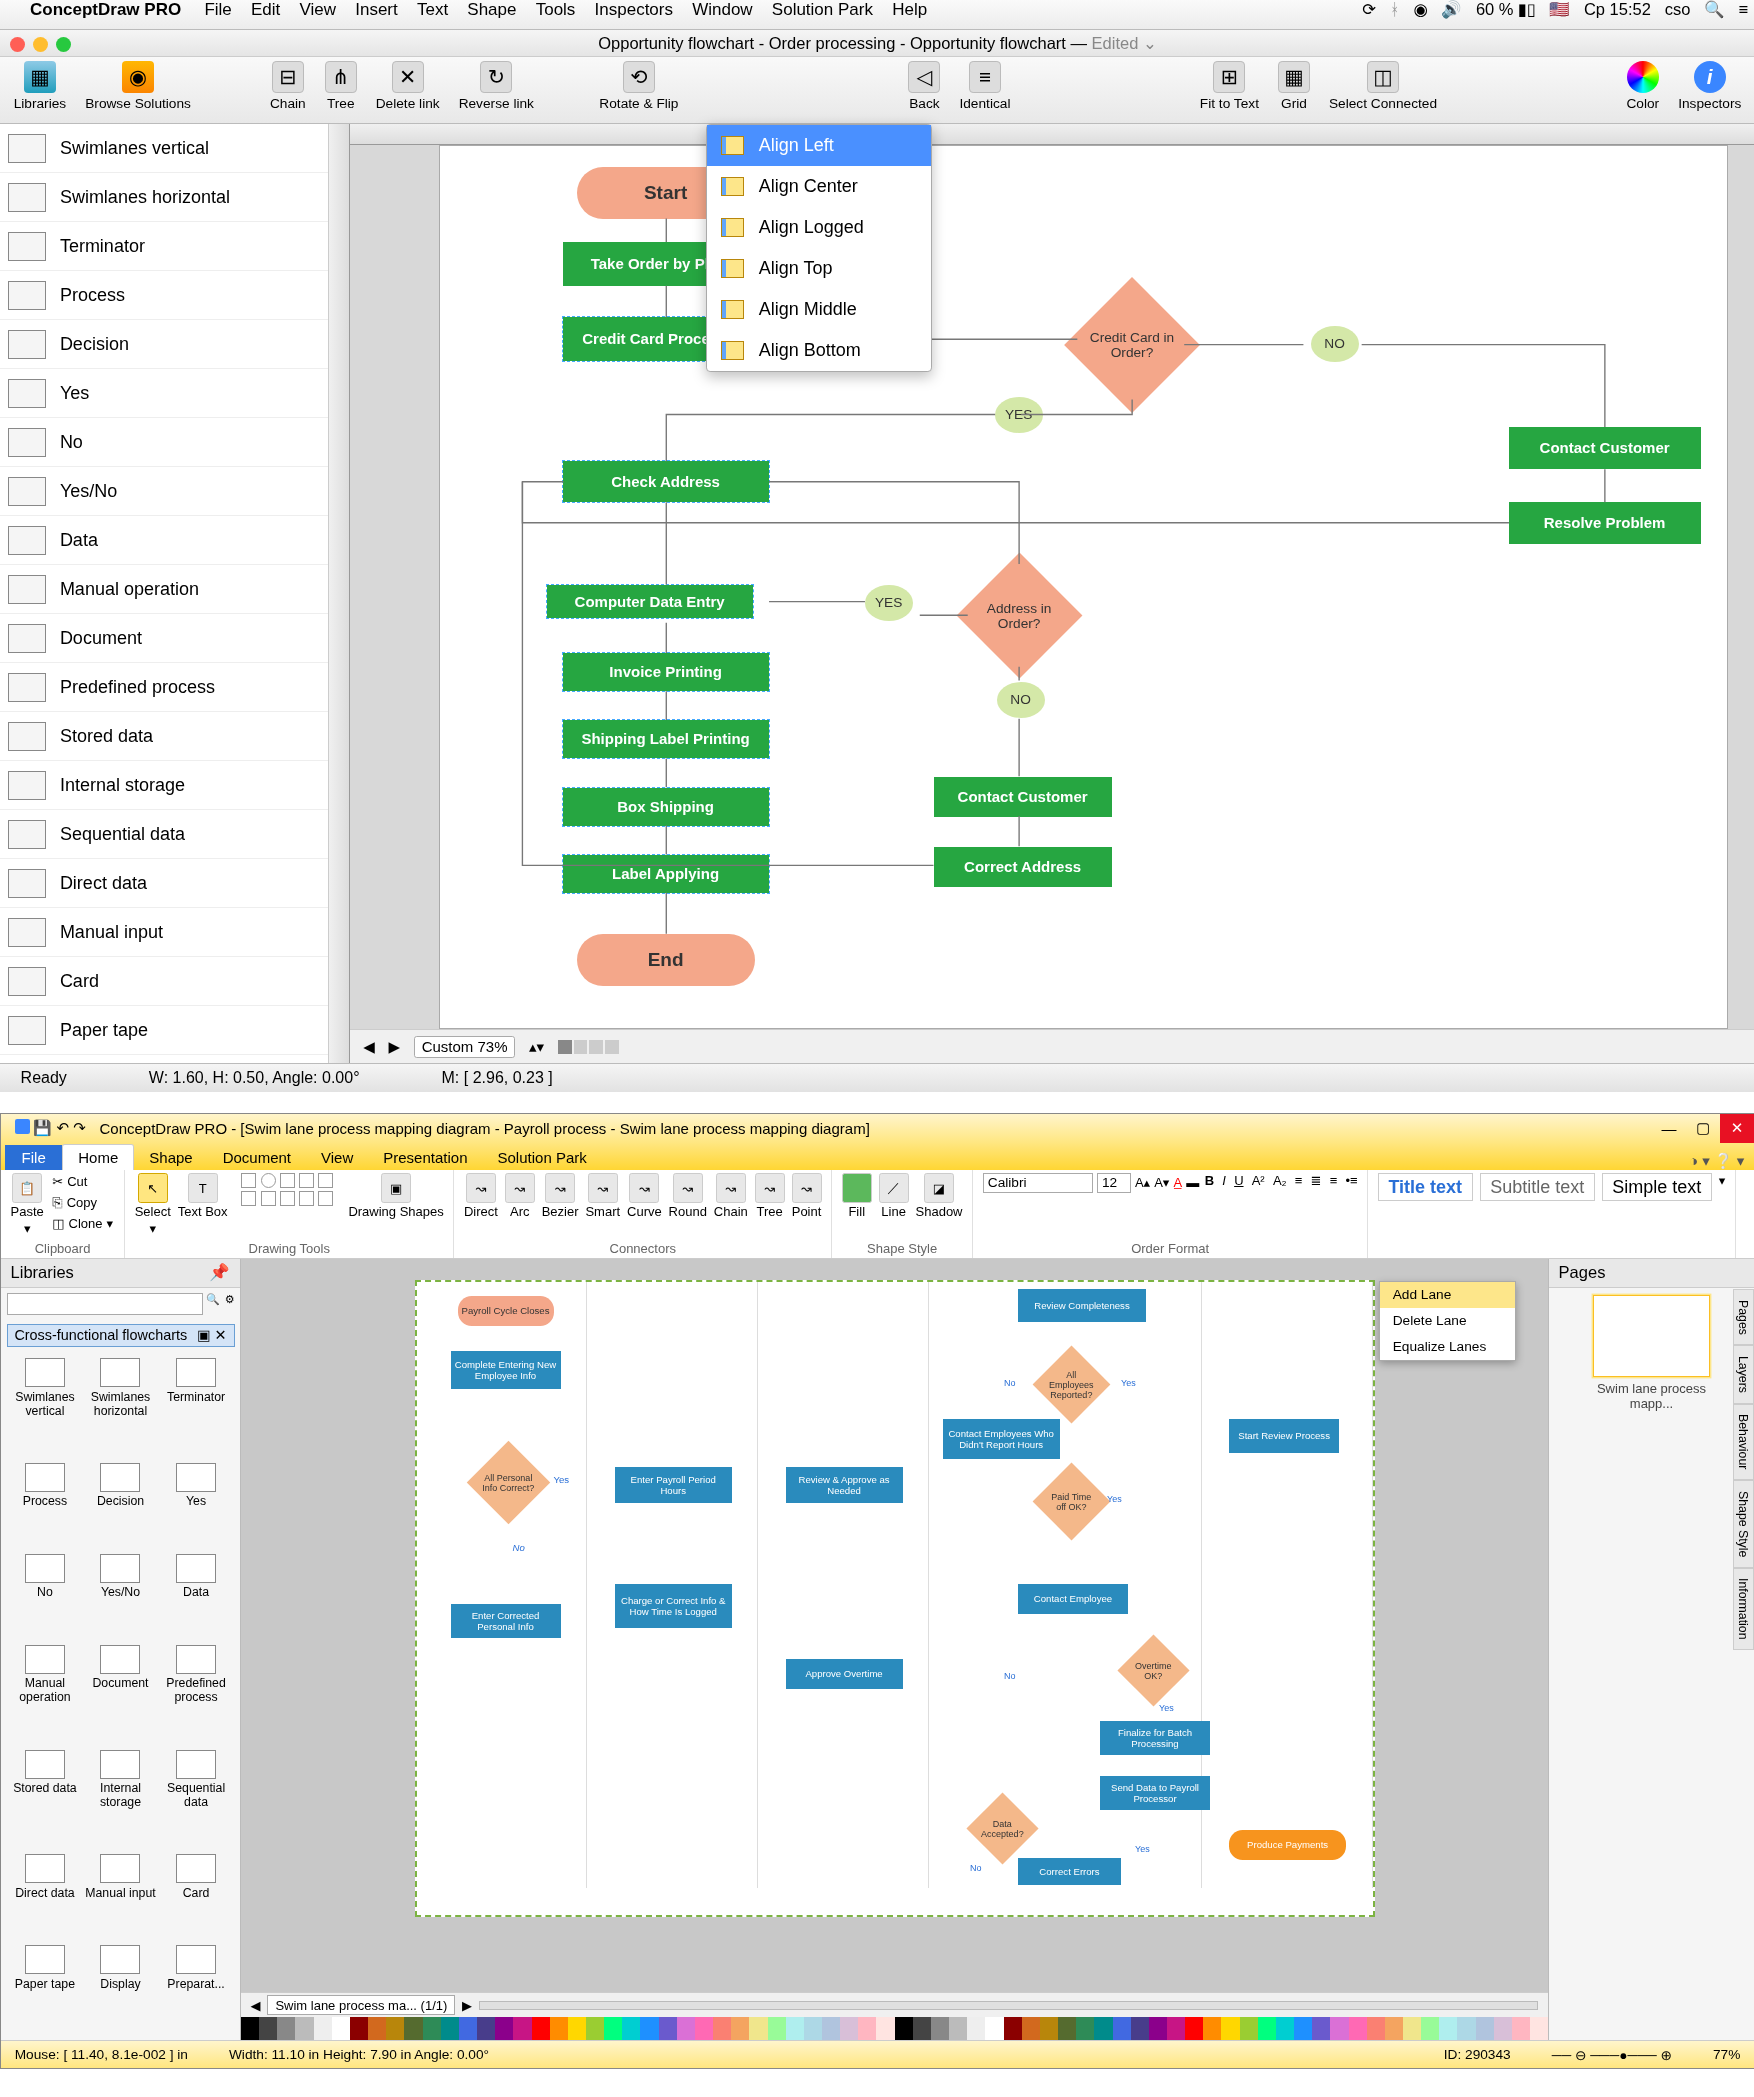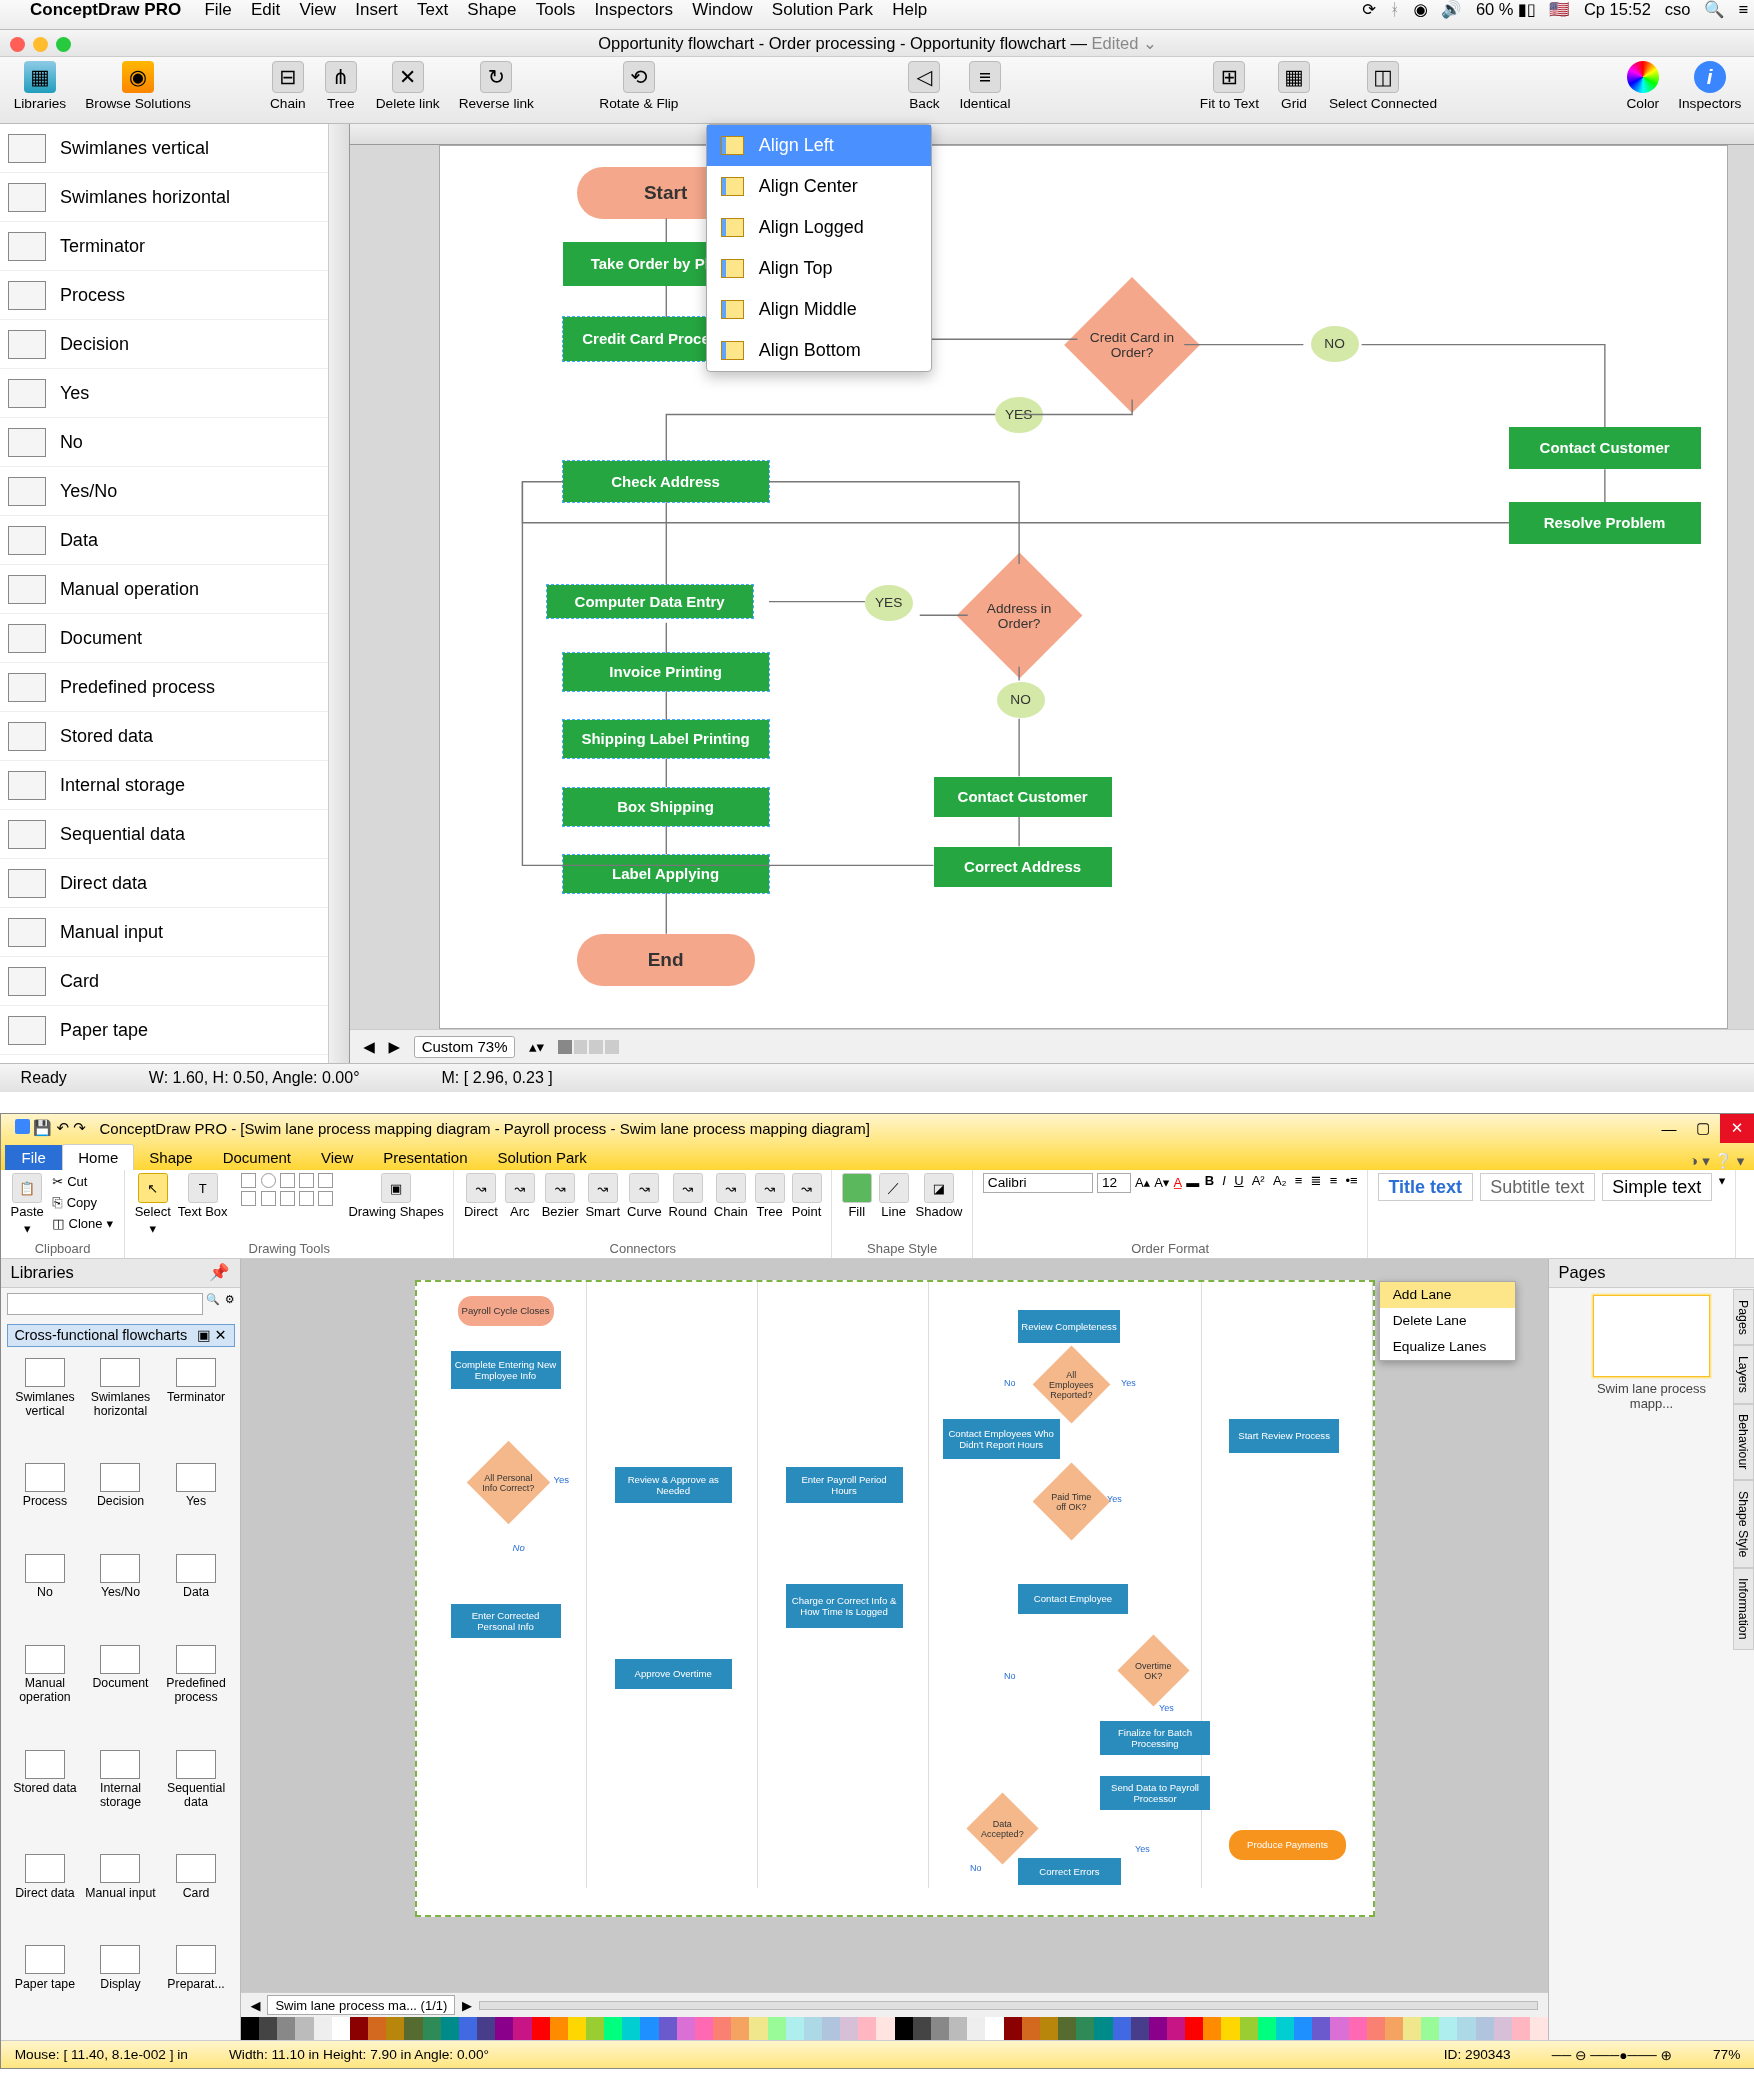--- a/index.html
+++ b/index.html
@@ -703,31 +703,31 @@
               <div class="pf proc2" style="left:34px;top:69px;width:110px;height:38px">Complete Entering New Employee Info</div>
               <div class="pf dia2" style="left:62px;top:171px;width:59px;height:59px">
                   <span>All Personal Info Correct?</span>
                 </div>
               <div class="pf proc2" style="left:34px;top:322px;width:110px;height:34px">Enter Corrected Personal Info</div>
               <div style="position:absolute;left:137px;top:192px;font-size:9.6px;color:#2a6fd6">Yes</div>
               <div style="position:absolute;left:96px;top:260px;font-size:9.6px;color:#2a6fd6;font-style:italic">No</div>
             </div>
 
             <div class="lane">
+              <div class="pf proc2" style="left:27.4px;top:185px;width:117px;height:36px">Enter Payroll Period Hours</div>
+              <div class="pf proc2" style="left:27.4px;top:302px;width:117px;height:44px">Charge or Correct Info &amp; How Time Is Logged</div>
+            </div>
+
+            <div class="lane">
               <div class="pf proc2" style="left:27.4px;top:185px;width:117px;height:36px">Review &amp; Approve as Needed</div>
               <div class="pf proc2" style="left:27.4px;top:377px;width:117px;height:30px">Approve Overtime</div>
             </div>
 
-            <div class="lane">
-              <div class="pf proc2" style="left:27.4px;top:185px;width:117px;height:36px">Enter Payroll Period Hours</div>
-              <div class="pf proc2" style="left:27.4px;top:302px;width:117px;height:44px">Charge or Correct Info &amp; How Time Is Logged</div>
-            </div>
-
             <div class="lane" style="flex:1.6">
-              <div class="pf proc2" style="left:89px;top:28px;width:102px;height:33px">Review Completeness</div>
+              <div class="pf proc2" style="left:89px;top:7px;width:128px;height:33px">Review Completeness</div>
               <div class="pf dia2" style="left:115px;top:75px;width:55px;height:55px">
                   <span>All Employees Reported?</span>
                 </div>
               <div class="pf proc2" style="left:13.7px;top:137px;width:117px;height:40px">Contact Employees Who Didn't Report Hours</div>
               <div class="pf dia2" style="left:115px;top:192px;width:55px;height:55px">
                   <span>Paid Time off OK?</span>
                 </div>
               <div class="pf proc2" style="left:89px;top:302px;width:110px;height:30px">Contact Employee</div>
               <div class="pf dia2" style="left:199px;top:363px;width:51px;height:51px">
                   <span>Overtime OK?</span>

